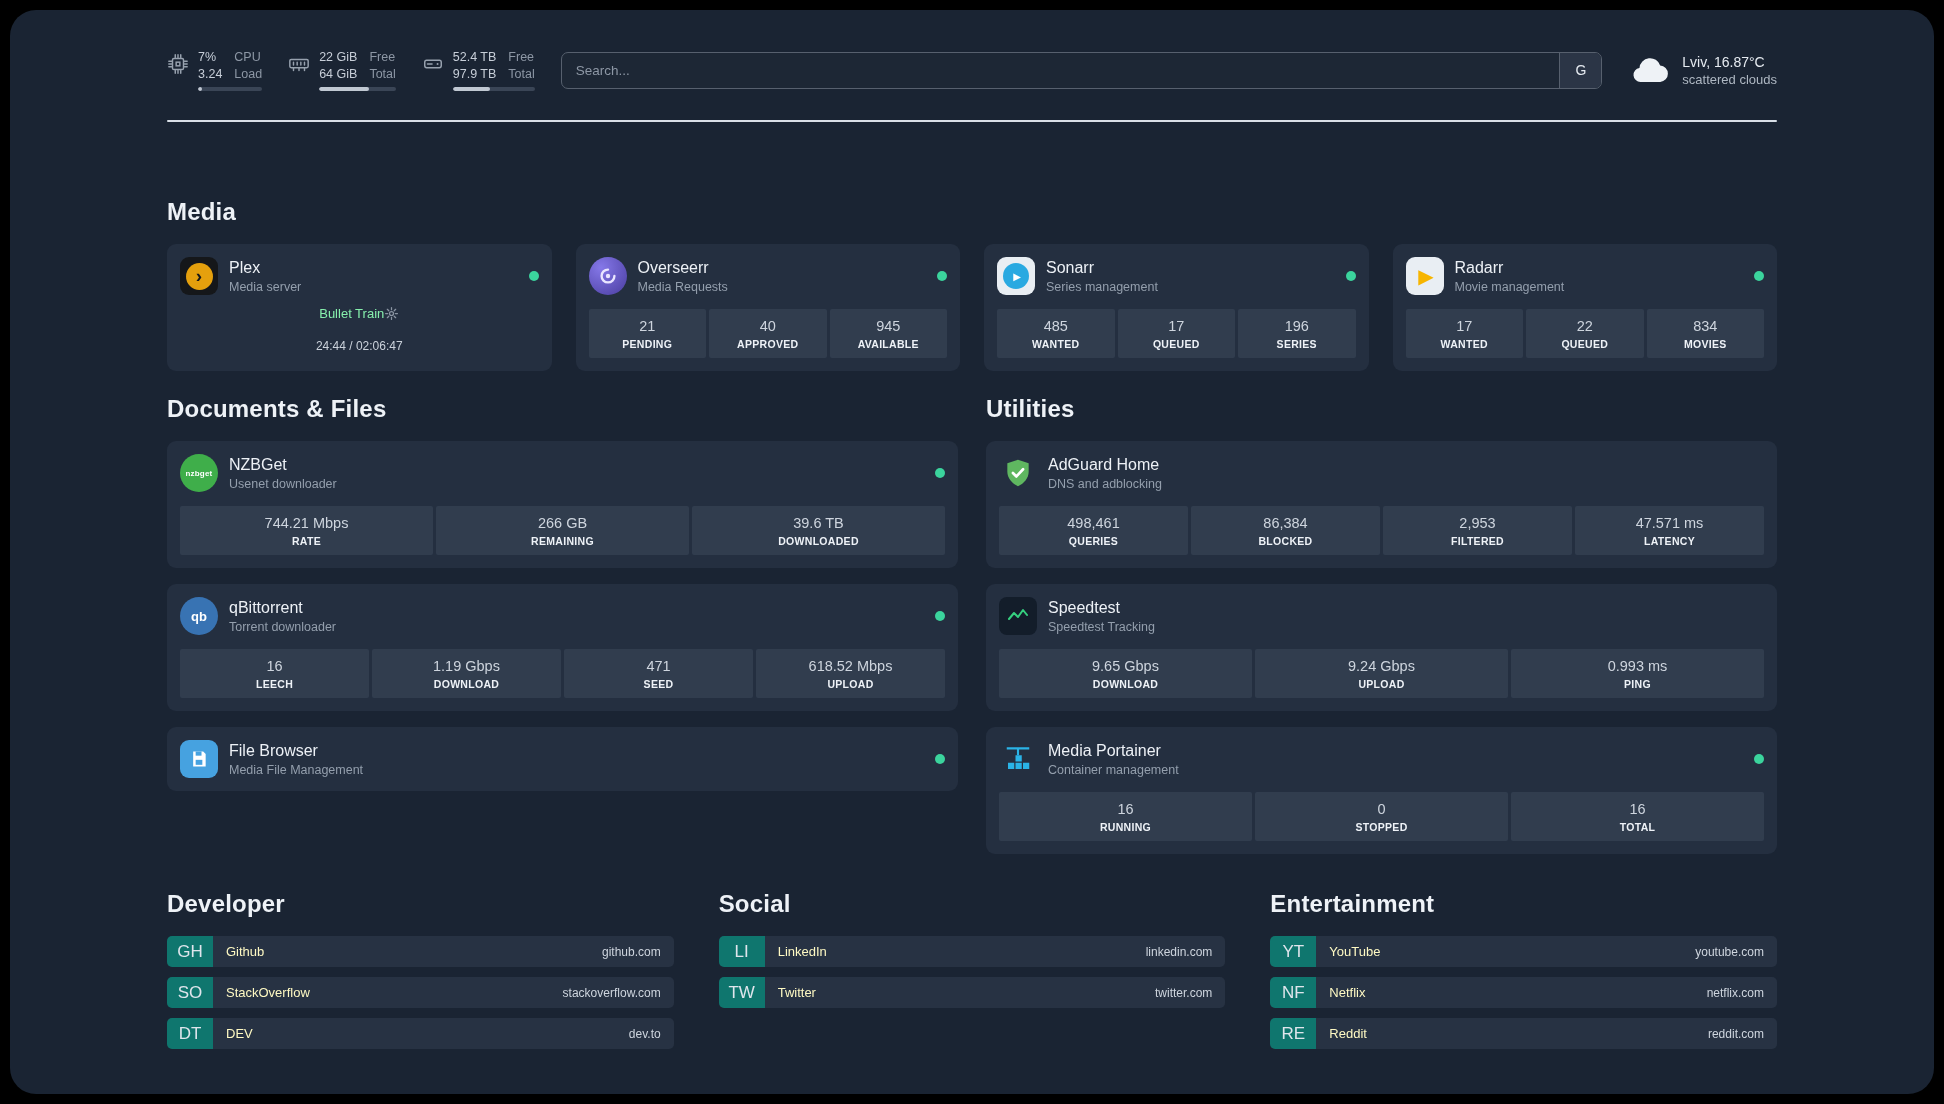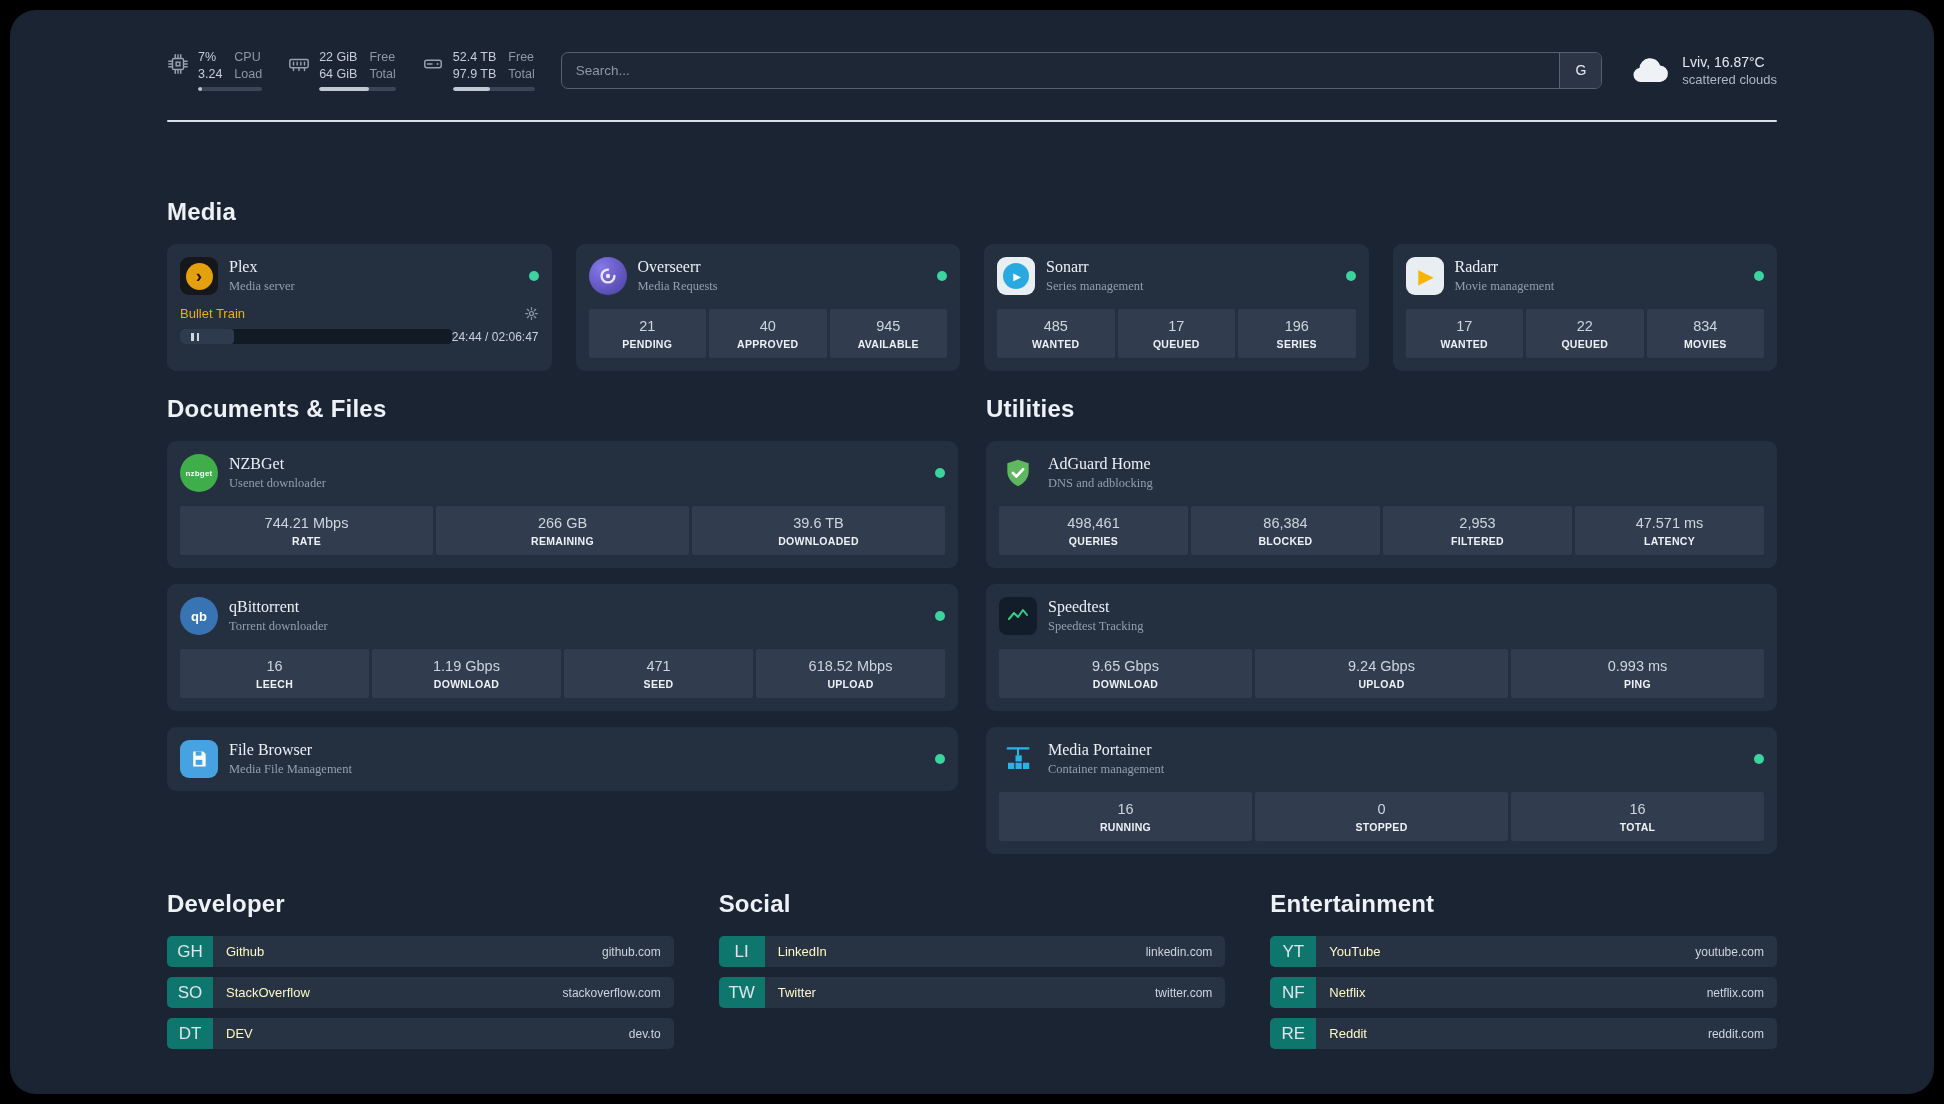--- a/index.html
+++ b/index.html
@@ -29,35 +29,35 @@
 
   .divider { height:2px; background:#d9dfe7; border-radius:1px; margin-top:26px; }
 
   
   .section-title { font-size:24px; font-weight:600; color:#eef2f7; margin:0 0 18px 0; letter-spacing:.2px; }
   .media-section { margin-top:76px; }
   .media-grid { display:grid; grid-template-columns:repeat(4,1fr); gap:24px; }
 
   .card { background:#242f40; border-radius:9px; padding:13px; cursor:pointer; }
   .svc-header { display:flex; align-items:center; gap:11px; }
-  .svc-meta { min-width:0;font-family:Liberation Serif, serif; }
+  .svc-meta { min-width:0; }
   .svc-name { font-size:16px; color:#edf1f6; font-weight:500; white-space:nowrap; }
   .svc-sub { font-size:12.5px; color:#949fad; margin-top:3px; white-space:nowrap; }
   .status-dot { width:10px; height:10px; border-radius:50%; background:#3bd49d; margin-left:auto; flex:0 0 auto; }
 
   .stats-row { display:flex; gap:3px; margin-top:14px; }
   .stat { flex:1; background:#313d4e; text-align:center; padding:9px 2px 8px 2px; border-radius:2px; min-width:0; }
   .stat-value { font-size:14.5px; color:#ced5de; white-space:nowrap; overflow:hidden; }
   .stat-label { font-size:10.5px; font-weight:700; color:#eef2f7; margin-top:4px; letter-spacing:.3px; white-space:nowrap; }
 
   
   .player { margin-top:11px; }
-  .player-top { display:flex; justify-content:space-between; align-items:center; font-size:13px; color:#eab308; }
+  .player-top { display:flex; justify-content:center; align-items:center; font-size:13px; color:#86efac; }
   .gear-btn { display:flex; align-items:center; cursor:pointer; }
-  .player-bar { display:flex; align-items:center; margin-top:8px; }
+  .player-bar { display:flex; align-items:center; gap:10px; margin-top:8px;flex-direction:column; }
   .player-track { flex:1; height:15px; background:#121a26; border-radius:4px; position:relative; overflow:hidden; }
   .player-fill { height:100%; background:#2e3b4e; border-radius:4px; }
   .pause { position:absolute; left:11px; top:50%; transform:translateY(-50%); display:flex; gap:3px; cursor:pointer; }
   .pause i { width:2.5px; height:8px; background:#cfd6df; display:block; }
   .player-time { font-size:12px; color:#cbd2db; white-space:nowrap; }
 
   .two-col { display:grid; grid-template-columns:1fr 1fr; gap:0 28px; margin-top:24px; }
   .col-stack { display:flex; flex-direction:column; gap:16px; }
 
   

